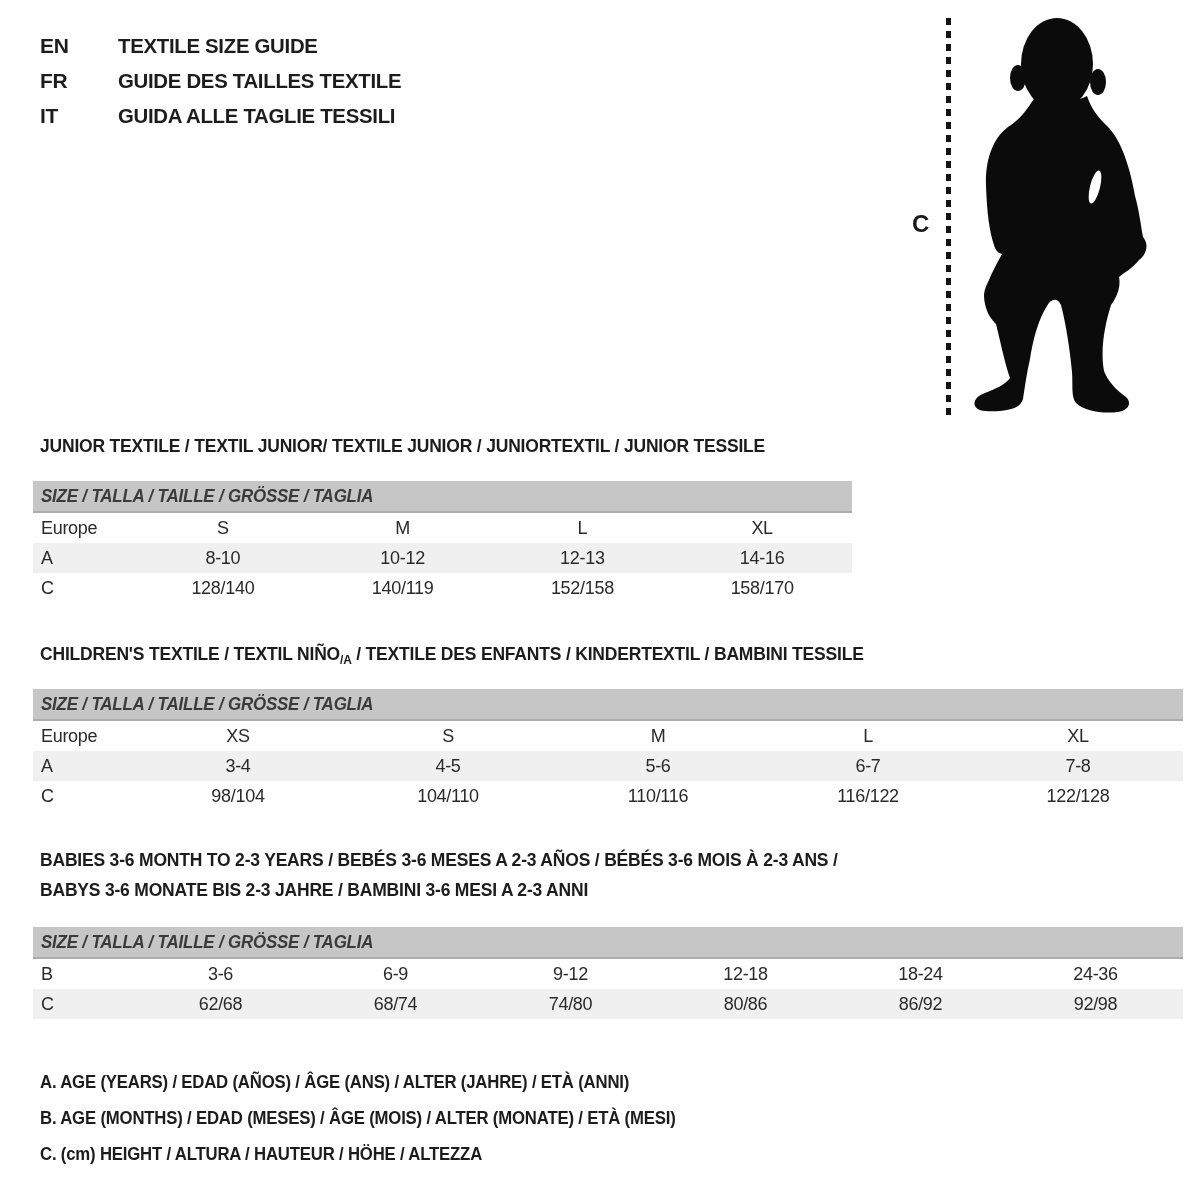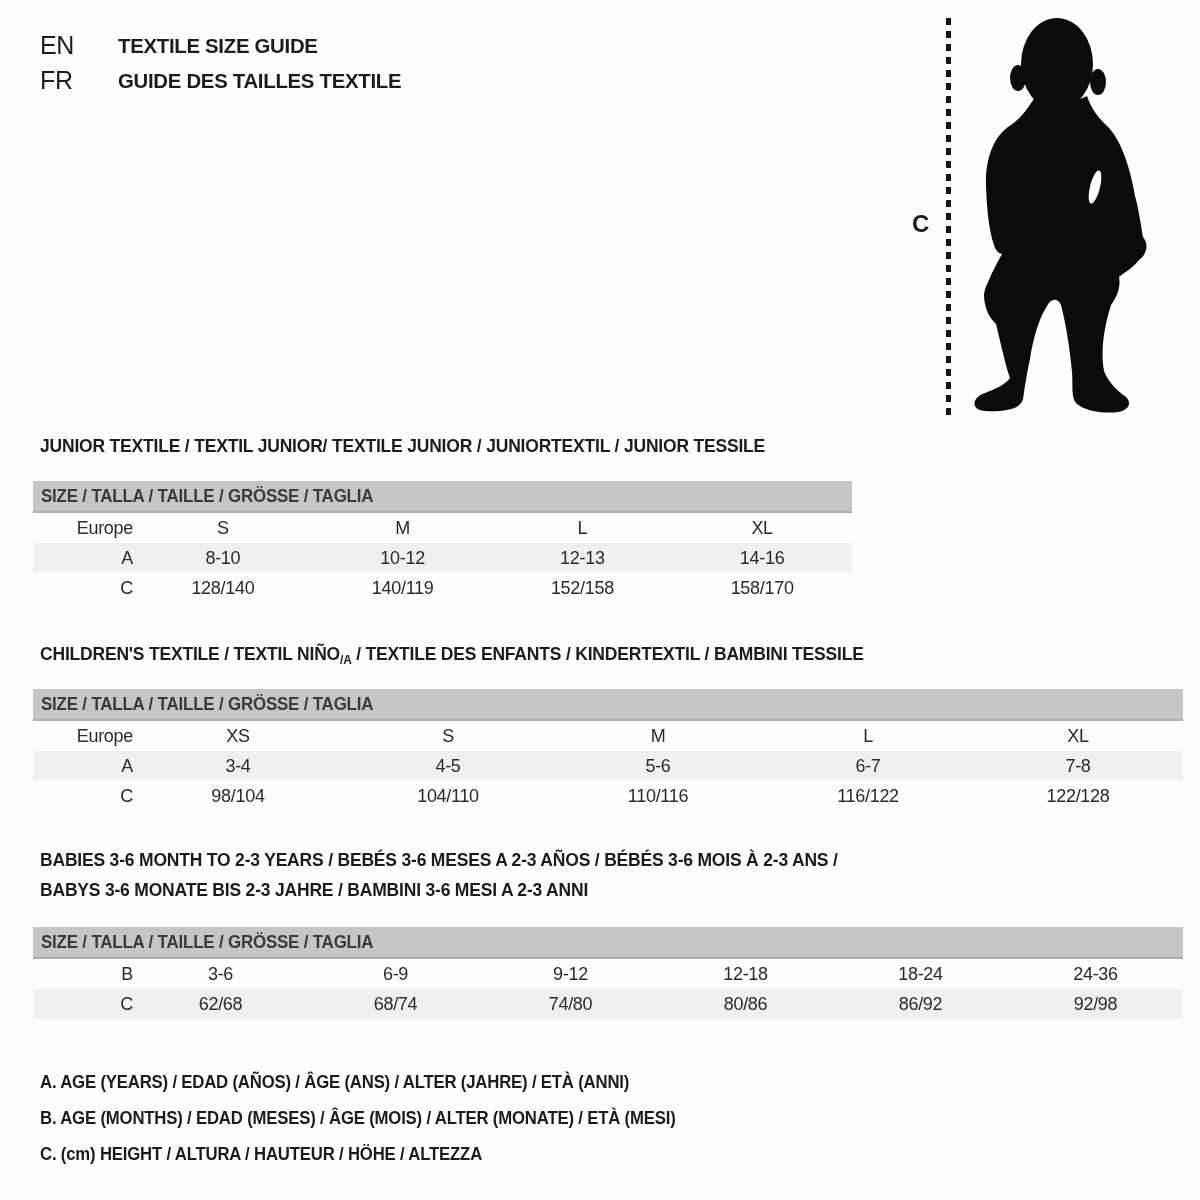--- a/index.html
+++ b/index.html
@@ -20,22 +20,22 @@
     left: 40px;
     top: 28px;
   }
   .lang-row {
     display: flex;
     height: 35px;
     align-items: center;
   }
   .lang-code {
     width: 78px;
-    font-size: 25px;
-    font-weight: 400;
+    font-size: 21px;
+    font-weight: 700;
     letter-spacing: -0.3px;
   }
   .lang-label {
     font-size: 21px;
     font-weight: 700;
     letter-spacing: -0.3px;
     transform: scaleX(0.97);
     transform-origin: 0 50%;
     white-space: nowrap;
   }
@@ -89,20 +89,21 @@
     height: 32px;
     line-height: 30px;
     background: #c6c6c6;
     border-bottom: 2px solid #adadad;
     padding-left: 8px;
     font-size: 18px;
     font-weight: 700;
     color: #3a3a3a;
     letter-spacing: -0.2px;
     white-space: nowrap;
+    font-style: italic;
   }
   .size-bar > span {
     display: inline-block;
     transform: scaleX(0.94);
     transform-origin: 0 50%;
   }
   .trow {
     display: grid;
     height: 30px;
     align-items: center;
@@ -111,21 +112,21 @@
   .cols-5 { grid-template-columns: 100px repeat(5, 1fr); }
   .cols-6 { grid-template-columns: 100px repeat(6, 1fr); }
   .trow.shaded { background: #f0f0f0; }
   .cell {
     font-size: 18px;
     color: #2a2a2a;
     letter-spacing: -0.3px;
     text-align: center;
   }
   .cell.label {
-    text-align: right;
+    text-align: left;
     padding-left: 8px;
   }
 
   
   .legend-line {
     position: absolute;
     left: 40px;
     font-size: 18px;
     font-weight: 700;
     letter-spacing: -0.2px;
@@ -140,20 +141,24 @@
 <div class="page">
 
   <div class="lang-block">
     <div class="lang-row">
       <span class="lang-code">EN</span>
       <span class="lang-label">TEXTILE SIZE GUIDE</span>
     </div>
     <div class="lang-row">
       <span class="lang-code">FR</span>
       <span class="lang-label">GUIDE DES TAILLES TEXTILE</span>
+    </div>
+    <div class="lang-row">
+      <span class="lang-code">IT</span>
+      <span class="lang-label">GUIDA ALLE TAGLIE TESSILI</span>
     </div>
   </div>
 
   <div class="measure-line"></div>
   <div class="measure-label">C</div>
   <svg class="silhouette" viewBox="0 0 190 410" aria-hidden="true">
     <g fill="#0b0b0b">
       <ellipse cx="92" cy="52" rx="36" ry="46"></ellipse>
       <ellipse cx="53" cy="66" rx="8" ry="13"></ellipse>
       <ellipse cx="133" cy="70" rx="8" ry="13"></ellipse>

